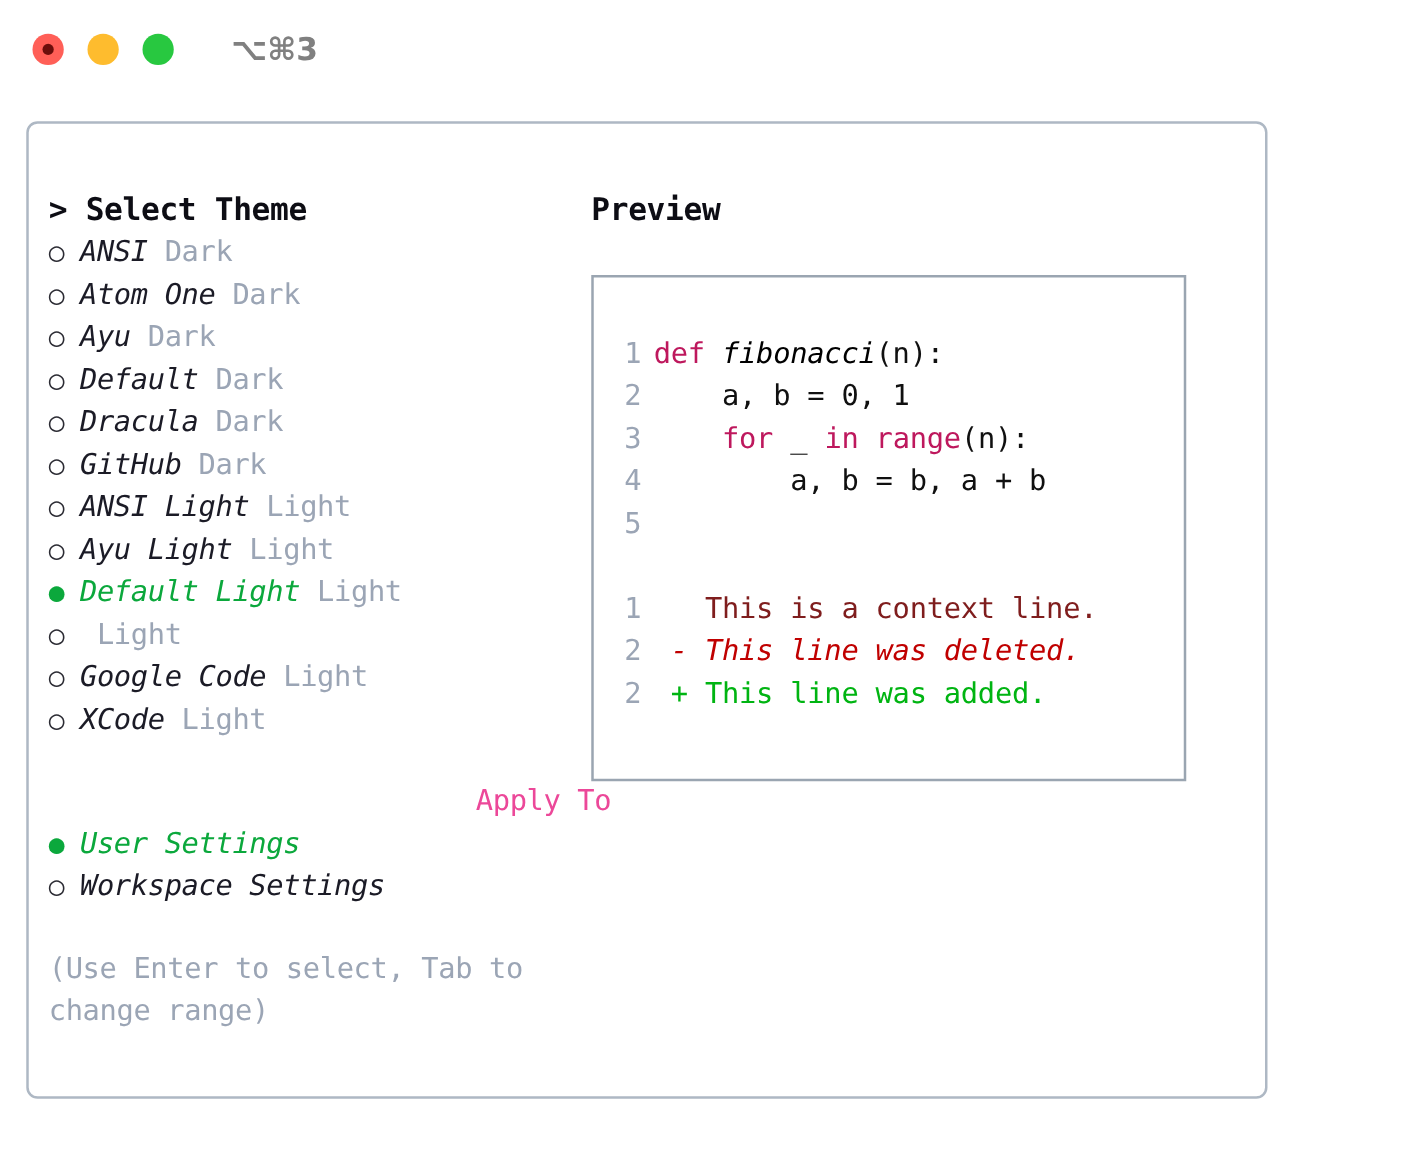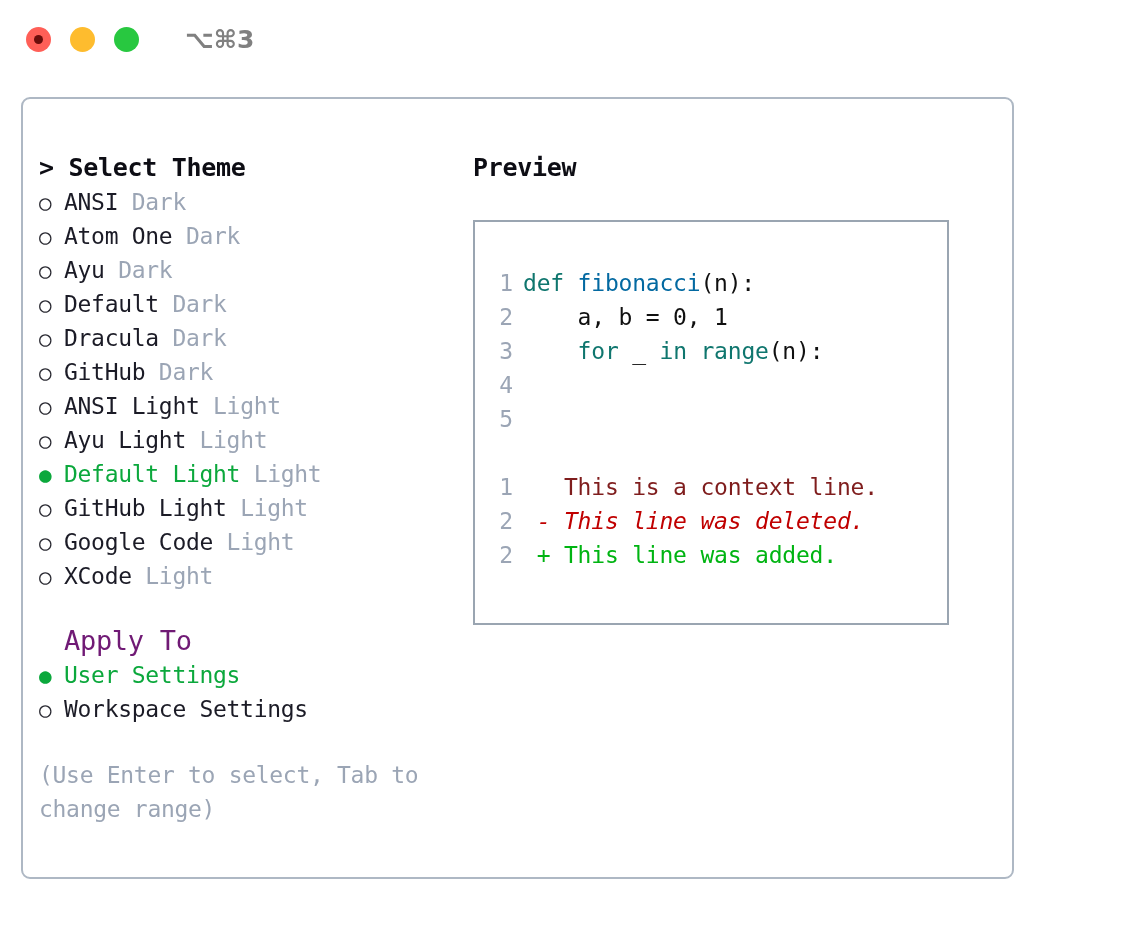--- a/index.html
+++ b/index.html
@@ -89,32 +89,33 @@
     letter-spacing: -0.3px;
   }
   .marker {
     display: inline-block;
     width: 25px;
     flex: 0 0 25px;
     color: #2b2b33;
     font-size: 21px;
   }
   .opt-row.selected .marker { color: #0BA83C; }
-  .opt-label { color: #1b1b26; }
+  .opt-label { color: #1b1b26; font-style: italic; }
   .opt-row.selected .opt-label { color: #0BA83C; }
   .opt-tag { color: #9BA5B5; }
 
   .apply-block { margin-top: 31px; }
   .apply-header {
-    font-size: 27px;
-    color: #701a75;
+    font-size: 23px;
+    color: #ec4899;
     line-height: 34px;
     padding-left: 25px;
     white-space: pre;
     letter-spacing: -0.3px;
+    text-align: right;
   }
 
   .hint {
     margin-top: 32px;
     color: #9BA5B5;
     font-size: 23px;
     line-height: 34px;
     width: 410px;
     letter-spacing: -0.3px;
   }
@@ -149,22 +150,22 @@
     letter-spacing: -0.2px;
   }
   .lineno {
     width: 48px;
     flex: 0 0 48px;
     text-align: right;
     padding-right: 10px;
     color: #9BA5B5;
   }
   .code-text { color: #101010; }
-  .kw   { color: #0f766e; }
-  .fn   { color: #0369a1; }
+  .kw   { color: #be185d; }
+  .fn   { color: #000000; font-style: italic; }
   .plain{ color: #101010; }
   .ctx  { color: #7f1d1d; }
   .del  { color: #C00000; font-style: italic; }
   .add  { color: #00B412; }
   .blank-line { height: 34px; }
 </style>
 </head>
 <body>
 
 <div class="window">
@@ -190,21 +191,21 @@
         <div class="opt-list" id="theme-list">
             <div class="opt-row"><span class="marker">○</span><span class="opt-label">ANSI</span><span class="opt-tag"> Dark</span></div>
             <div class="opt-row"><span class="marker">○</span><span class="opt-label">Atom One</span><span class="opt-tag"> Dark</span></div>
             <div class="opt-row"><span class="marker">○</span><span class="opt-label">Ayu</span><span class="opt-tag"> Dark</span></div>
             <div class="opt-row"><span class="marker">○</span><span class="opt-label">Default</span><span class="opt-tag"> Dark</span></div>
             <div class="opt-row"><span class="marker">○</span><span class="opt-label">Dracula</span><span class="opt-tag"> Dark</span></div>
             <div class="opt-row"><span class="marker">○</span><span class="opt-label">GitHub</span><span class="opt-tag"> Dark</span></div>
             <div class="opt-row"><span class="marker">○</span><span class="opt-label">ANSI Light</span><span class="opt-tag"> Light</span></div>
             <div class="opt-row"><span class="marker">○</span><span class="opt-label">Ayu Light</span><span class="opt-tag"> Light</span></div>
             <div class="opt-row selected"><span class="marker">●</span><span class="opt-label">Default Light</span><span class="opt-tag"> Light</span></div>
-            <div class="opt-row"><span class="marker">○</span><span class="opt-label">GitHub Light</span><span class="opt-tag"> Light</span></div>
+            <div class="opt-row"><span class="marker">○</span><span class="opt-tag"> Light</span></div>
             <div class="opt-row"><span class="marker">○</span><span class="opt-label">Google Code</span><span class="opt-tag"> Light</span></div>
             <div class="opt-row"><span class="marker">○</span><span class="opt-label">XCode</span><span class="opt-tag"> Light</span></div>
           </div>
 
         <div class="apply-block">
           <div class="apply-header">Apply To</div>
           <div class="opt-list" id="apply-list">
               <div class="opt-row selected"><span class="marker">●</span><span class="opt-label">User Settings</span></div>
               <div class="opt-row"><span class="marker">○</span><span class="opt-label">Workspace Settings</span></div>
             </div>
@@ -213,21 +214,21 @@
         <div class="hint">(Use Enter to select, Tab to change range)</div>
       </div>
 
       <div class="right-col">
         <div class="preview-title">Preview</div>
         <div class="preview-box">
           <div id="code-block">
               <div class="code-line"><span class="lineno">1</span><span class="code-text"><span class="kw">def </span><span class="fn">fibonacci</span><span class="plain">(n):</span></span></div>
               <div class="code-line"><span class="lineno">2</span><span class="code-text"><span class="plain">    a, b = 0, 1</span></span></div>
               <div class="code-line"><span class="lineno">3</span><span class="code-text"><span class="plain">    </span><span class="kw">for</span><span class="plain"> _ </span><span class="kw">in</span><span class="plain"> </span><span class="kw">range</span><span class="plain">(n):</span></span></div>
-              <div class="code-line"><span class="lineno">4</span></div>
+              <div class="code-line"><span class="lineno">4</span><span class="code-text"><span class="plain">        a, b = b, a + b</span></span></div>
               <div class="code-line"><span class="lineno">5</span></div>
             </div>
           <div class="blank-line"></div>
           <div id="diff-block">
               <div class="code-line"><span class="lineno">1</span><span class="code-text"><span class="ctx">   This is a context line.</span></span></div>
               <div class="code-line"><span class="lineno">2</span><span class="code-text"><span class="del"> - This line was deleted.</span></span></div>
               <div class="code-line"><span class="lineno">2</span><span class="code-text"><span class="add"> + This line was added.</span></span></div>
             </div>
         </div>
       </div>

